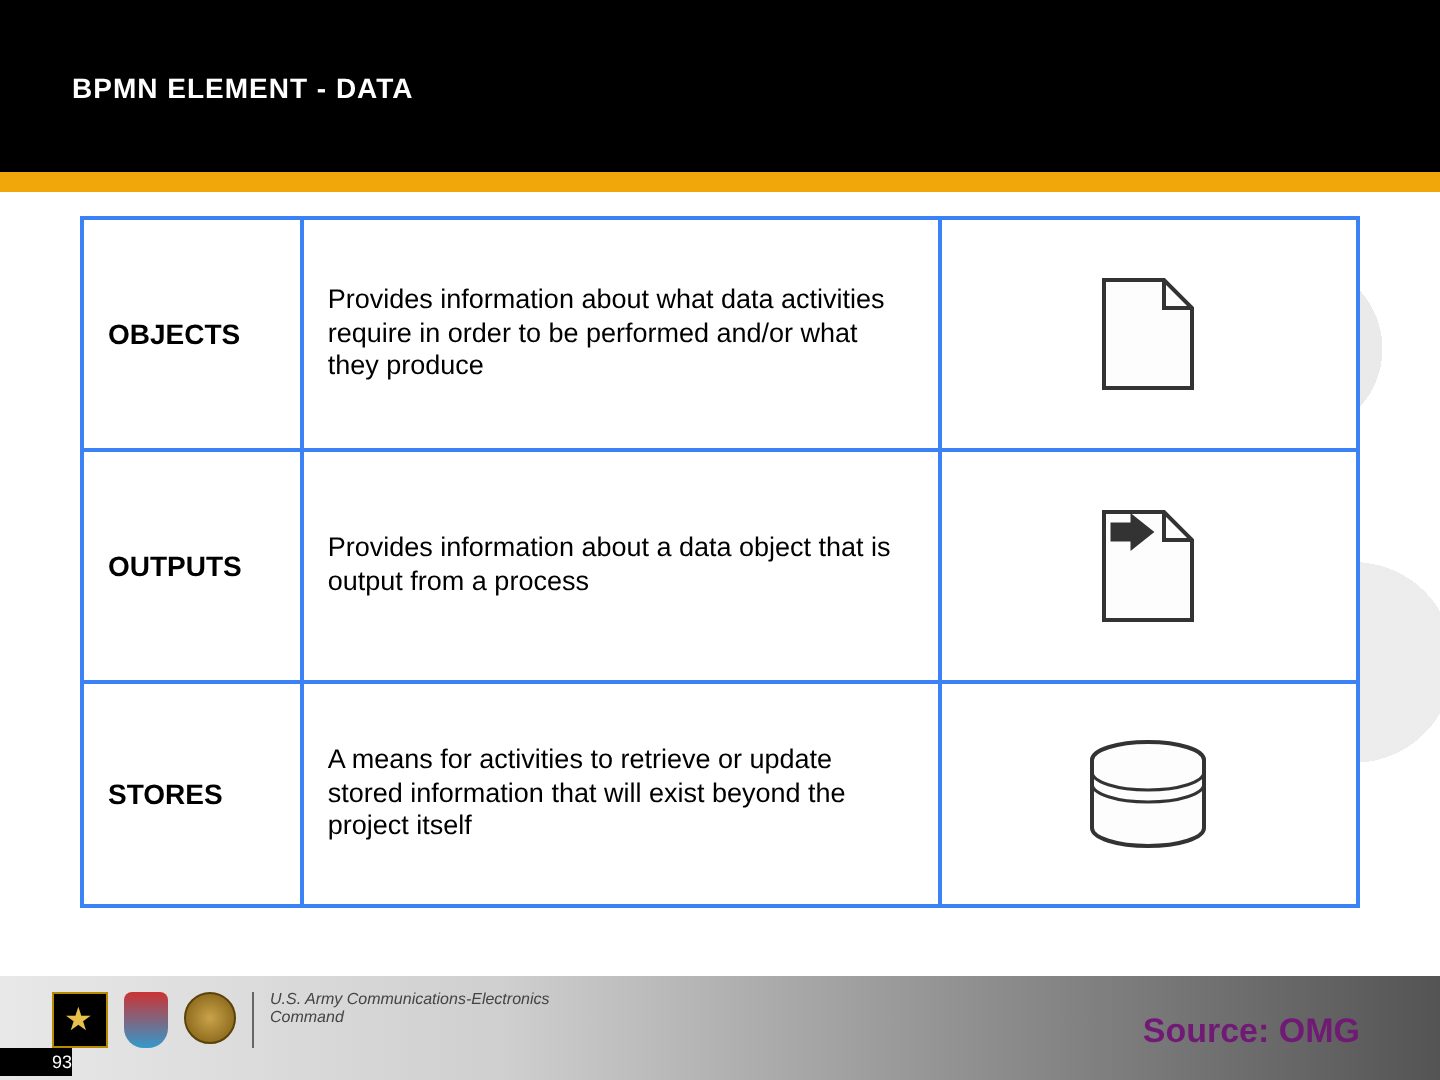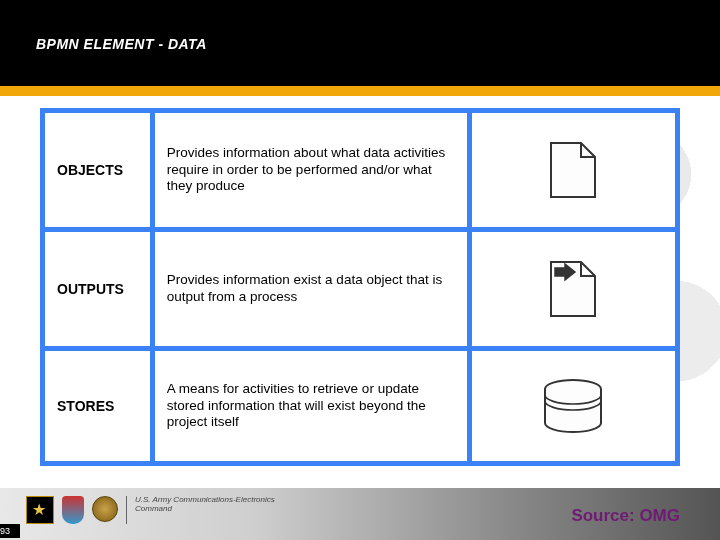--- a/index.html
+++ b/index.html
@@ -7,21 +7,20 @@
   .slide {
     position: relative; width: 720px; height: 540px; background: #fff;
   }
   .header {
     position: absolute; top: 0; left: 0; right: 0; height: 86px;
     background: #000;
   }
   .header-title {
     color: #fff; font-weight: bold; font-size: 14px; letter-spacing: 0.5px;
     padding: 36px 0 0 36px;
-    font-style: italic;
   }
   .gold-bar {
     position: absolute; top: 86px; left: 0; right: 0; height: 10px;
     background: #f1a60a;
     box-shadow: 0 2px 2px rgba(0,0,0,0.3);
   }
   .bg-map {
     position: absolute; top: 96px; left: 0; right: 0; bottom: 52px;
     background:
       radial-gradient(circle at 90% 20%, rgba(170,170,170,0.25) 0 6%, transparent 6% 100%),
@@ -31,35 +30,35 @@
     z-index: 0;
   }
   .content {
     position: absolute; top: 108px; left: 40px; width: 640px;
     z-index: 2;
   }
   table.bpmn {
     border-collapse: collapse; width: 640px; background: #fff;
   }
   table.bpmn td {
-    border: 5px solid #3b82f6; vertical-align: middle;
+    border: 2px solid #3b82f6; vertical-align: middle;
     padding: 26px 12px;
   }
   td.col-name { width: 110px; font-weight: bold; font-size: 14px; }
   td.col-desc { width: 320px; font-size: 13.5px; line-height: 1.25; }
   td.col-icon { width: 210px; text-align: center; height: 86px; }
   td.col-icon svg { display: block; margin: 0 auto; }
 
   .footer {
     position: absolute; left: 0; right: 0; bottom: 0; height: 52px;
     background: linear-gradient(90deg, #e8e8e8 0%, #cfcfcf 35%, #8b8b8b 70%, #545454 100%);
   }
   .page-num {
-    position: absolute; left: 0; bottom: 2px; width: 20px; height: 14px;
-    background: #000; color: #fff; font-size: 9px; text-align: left; line-height: 14px;
+    position: absolute; left: 0; bottom: 2px; width: 36px; height: 14px;
+    background: #000; color: #fff; font-size: 9px; text-align: right; line-height: 14px;
   }
   .logos {
     position: absolute; left: 26px; bottom: 10px; height: 34px; display: flex; gap: 8px;
   }
   .logo-box {
     width: 28px; height: 28px; background: #000; border: 1px solid #b88a00;
     position: relative;
   }
   .logo-box::after {
     content: "★"; color: #e8c14a; font-size: 16px; position: absolute; left: 5px; top: 3px;
@@ -96,21 +95,21 @@
         <td class="col-desc">Provides information about what data activities require in order to be performed and/or what they produce</td>
         <td class="col-icon">
           <svg width="52" height="62" viewBox="0 0 52 62">
             <polygon points="4,4 34,4 48,18 48,58 4,58" fill="#fdfdfd" stroke="#333" stroke-width="2"></polygon>
             <polyline points="34,4 34,18 48,18" fill="none" stroke="#333" stroke-width="2"></polyline>
           </svg>
         </td>
       </tr>
       <tr>
         <td class="col-name">OUTPUTS</td>
-        <td class="col-desc">Provides information exist a data object that is output from a process</td>
+        <td class="col-desc">Provides information about a data object that is output from a process</td>
         <td class="col-icon">
           <svg width="52" height="62" viewBox="0 0 52 62">
             <polygon points="4,4 34,4 48,18 48,58 4,58" fill="#fdfdfd" stroke="#333" stroke-width="2"></polygon>
             <polyline points="34,4 34,18 48,18" fill="none" stroke="#333" stroke-width="2"></polyline>
             <polygon points="8,10 18,10 18,6 28,14 18,22 18,18 8,18" fill="#333" stroke="#333" stroke-width="1.5"></polygon>
           </svg>
         </td>
       </tr>
       <tr>
         <td class="col-name">STORES</td>

